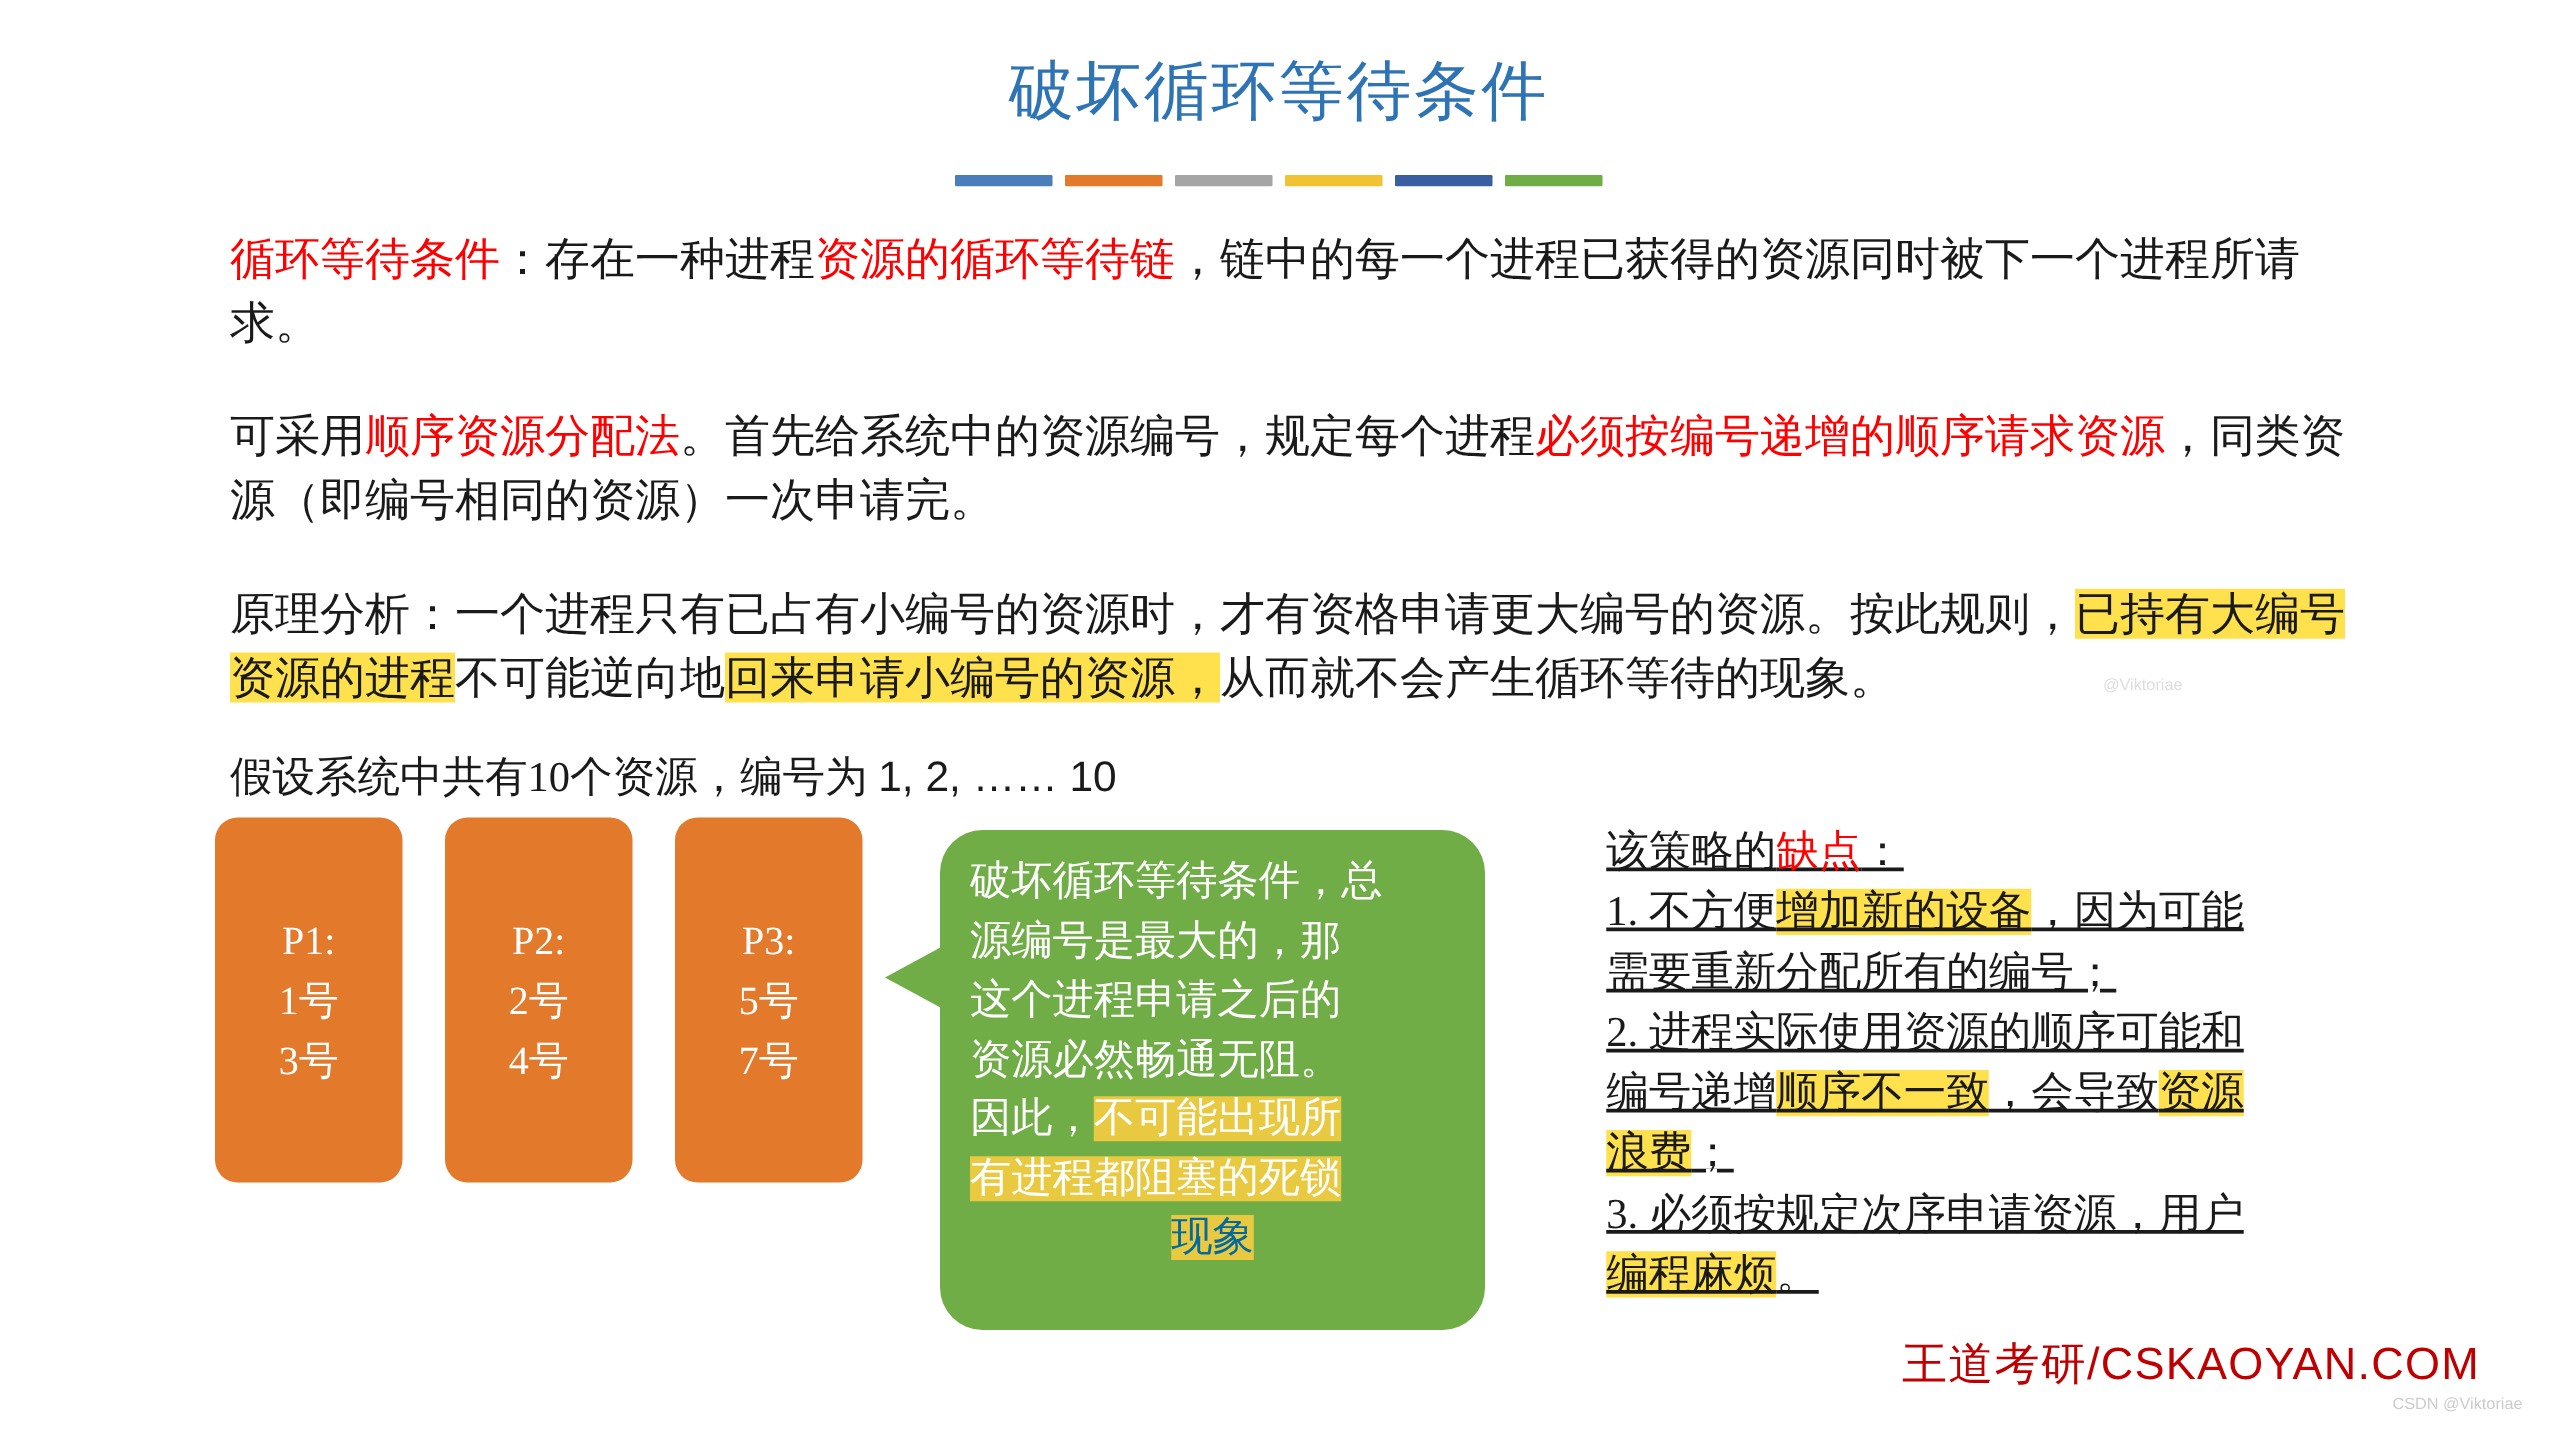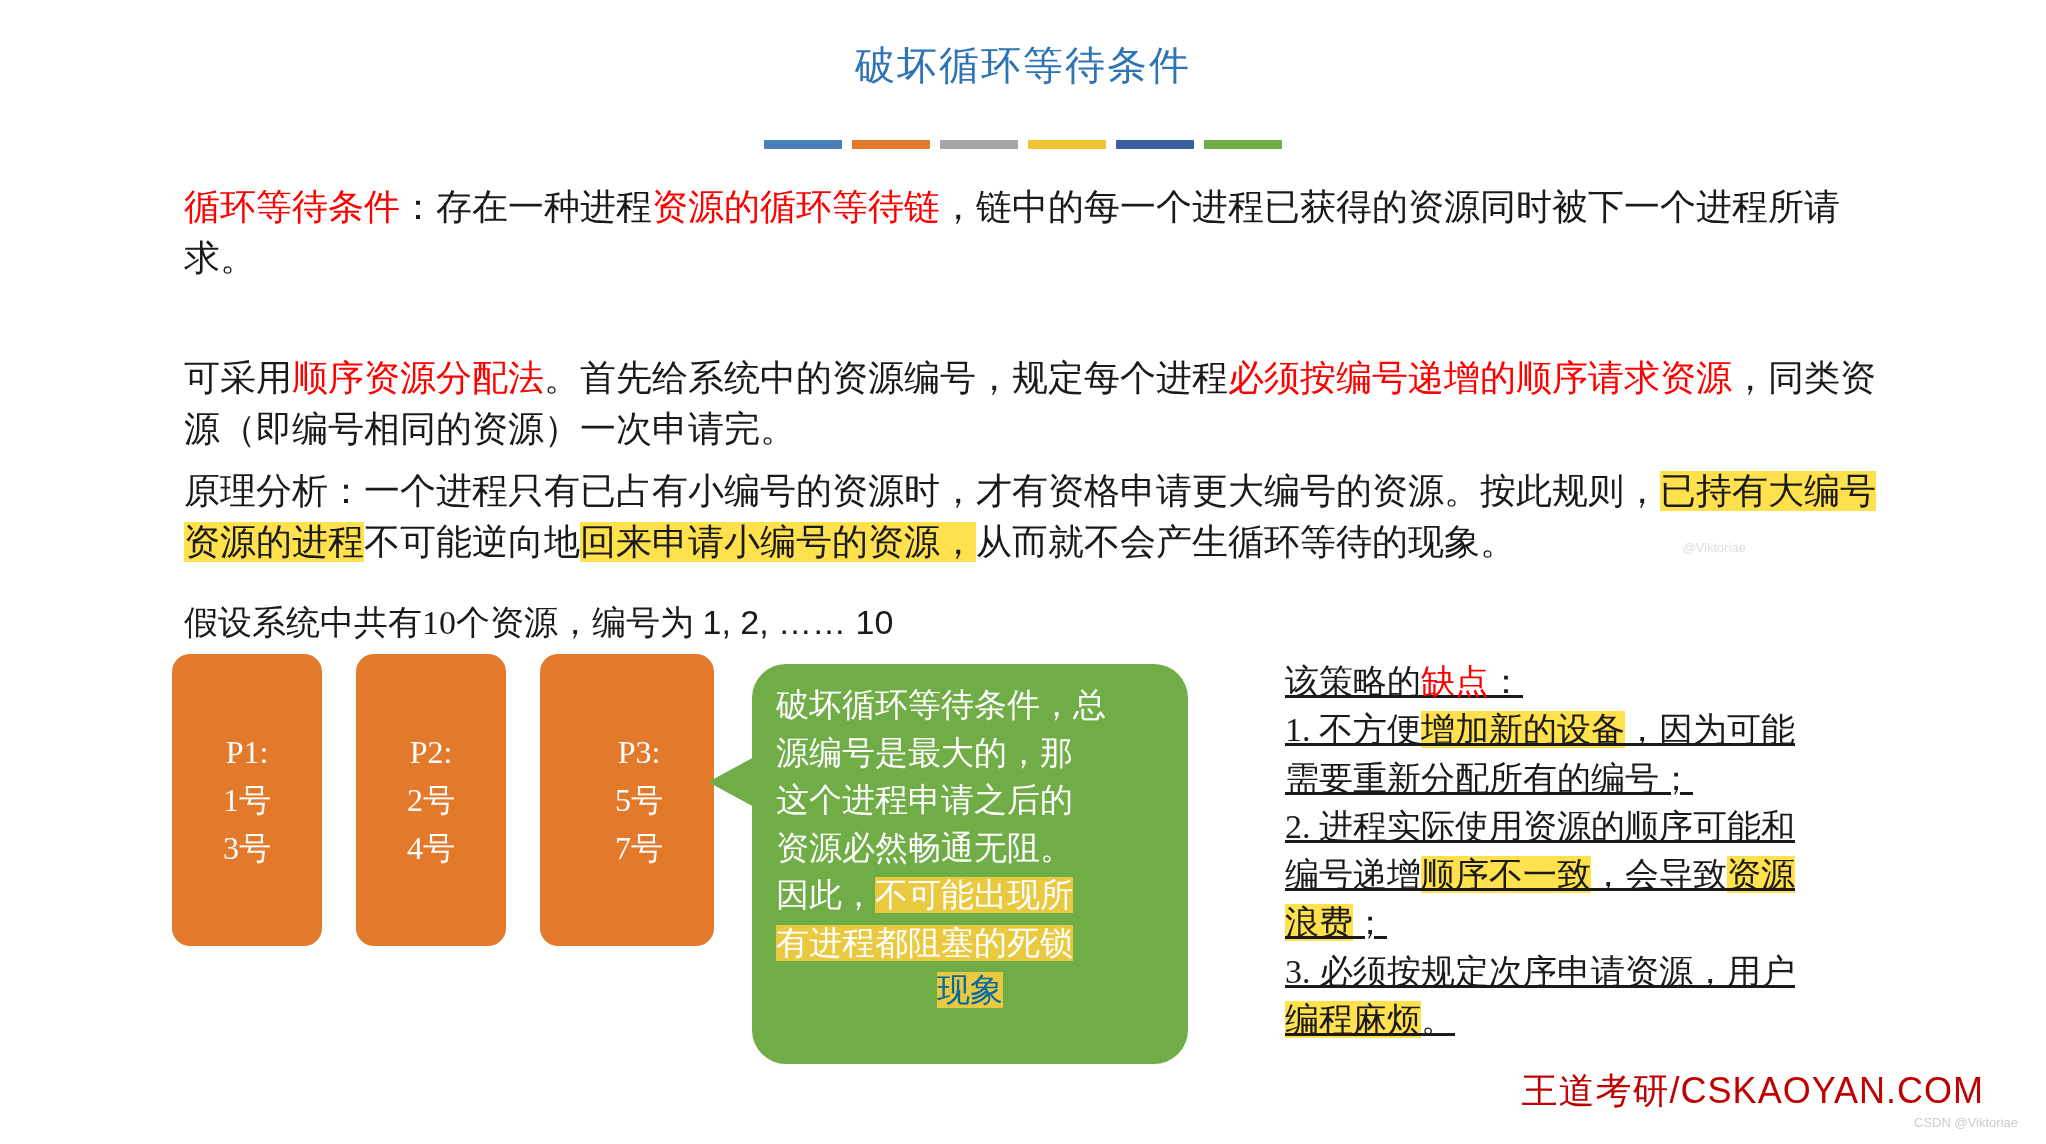--- a/index.html
+++ b/index.html
@@ -21,21 +21,21 @@
     height: 1144px;
     background: #ffffff;
   }
   
   .title {
     position: absolute;
     left: 0;
     top: 38px;
     width: 2046px;
     text-align: center;
-    font-size: 40px;
+    font-size: 52px;
     color: #2E74B5;
     font-family: "Liberation Serif", serif;
     letter-spacing: 2px;
   }
   .rule-bar {
     position: absolute;
     top: 140px;
     left: 50%;
     transform: translateX(-50%);
     display: flex;
@@ -50,21 +50,21 @@
   .para {
     position: absolute;
     font-size: 36px;
     line-height: 1.42;
     color: #1a1a1a;
     font-family: "Liberation Serif", serif;
   }
   .red { color: #ff0000; }
   .hl { background: #ffe14d; }
   .p1 { left: 184px; top: 182px; width: 1700px; }
-  .p2 { left: 184px; top: 324px; width: 1700px; margin-top: 29px; }
+  .p2 { left: 184px; top: 324px; width: 1700px; }
   .p3 { left: 184px; top: 466px; width: 1700px; }
   .p4 { left: 184px; top: 598px; width: 1200px; font-size: 34px;}
   .p4 .sans { font-family: "Liberation Sans", sans-serif; }
 
   
   .pbox {
     position: absolute;
     width: 150px;
     height: 292px;
     background: #E2792B;
@@ -73,21 +73,21 @@
     font-size: 32px;
     line-height: 1.5;
     display: flex;
     flex-direction: column;
     justify-content: center;
     align-items: center;
     font-family: "Liberation Serif", serif;
   }
   #pbox0 { left: 172px; top: 654px; }
   #pbox1 { left: 356px; top: 654px; }
-  #pbox2 { left: 540px; top: 654px; padding-left: 24px; }
+  #pbox2 { left: 540px; top: 654px; }
 
   
   .callout {
     position: absolute;
     left: 752px;
     top: 664px;
     width: 436px;
     height: 400px;
     background: #70AD47;
     border-radius: 34px;

